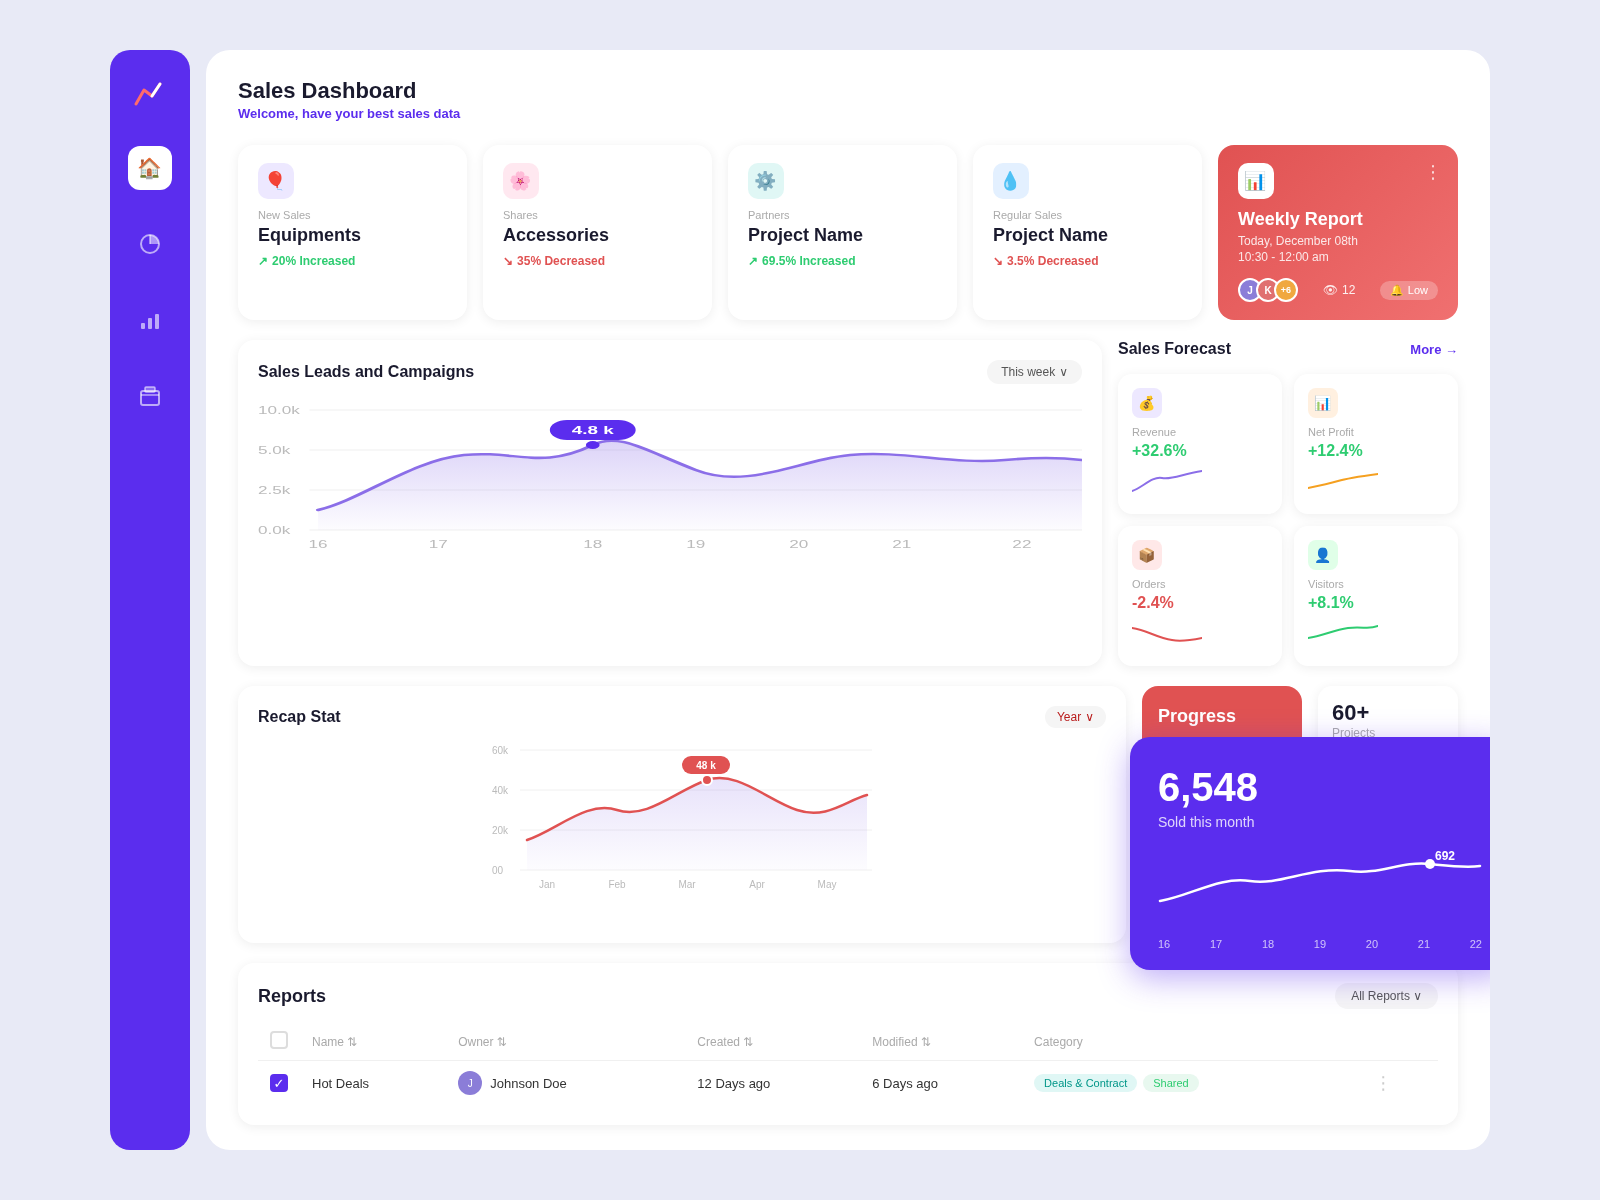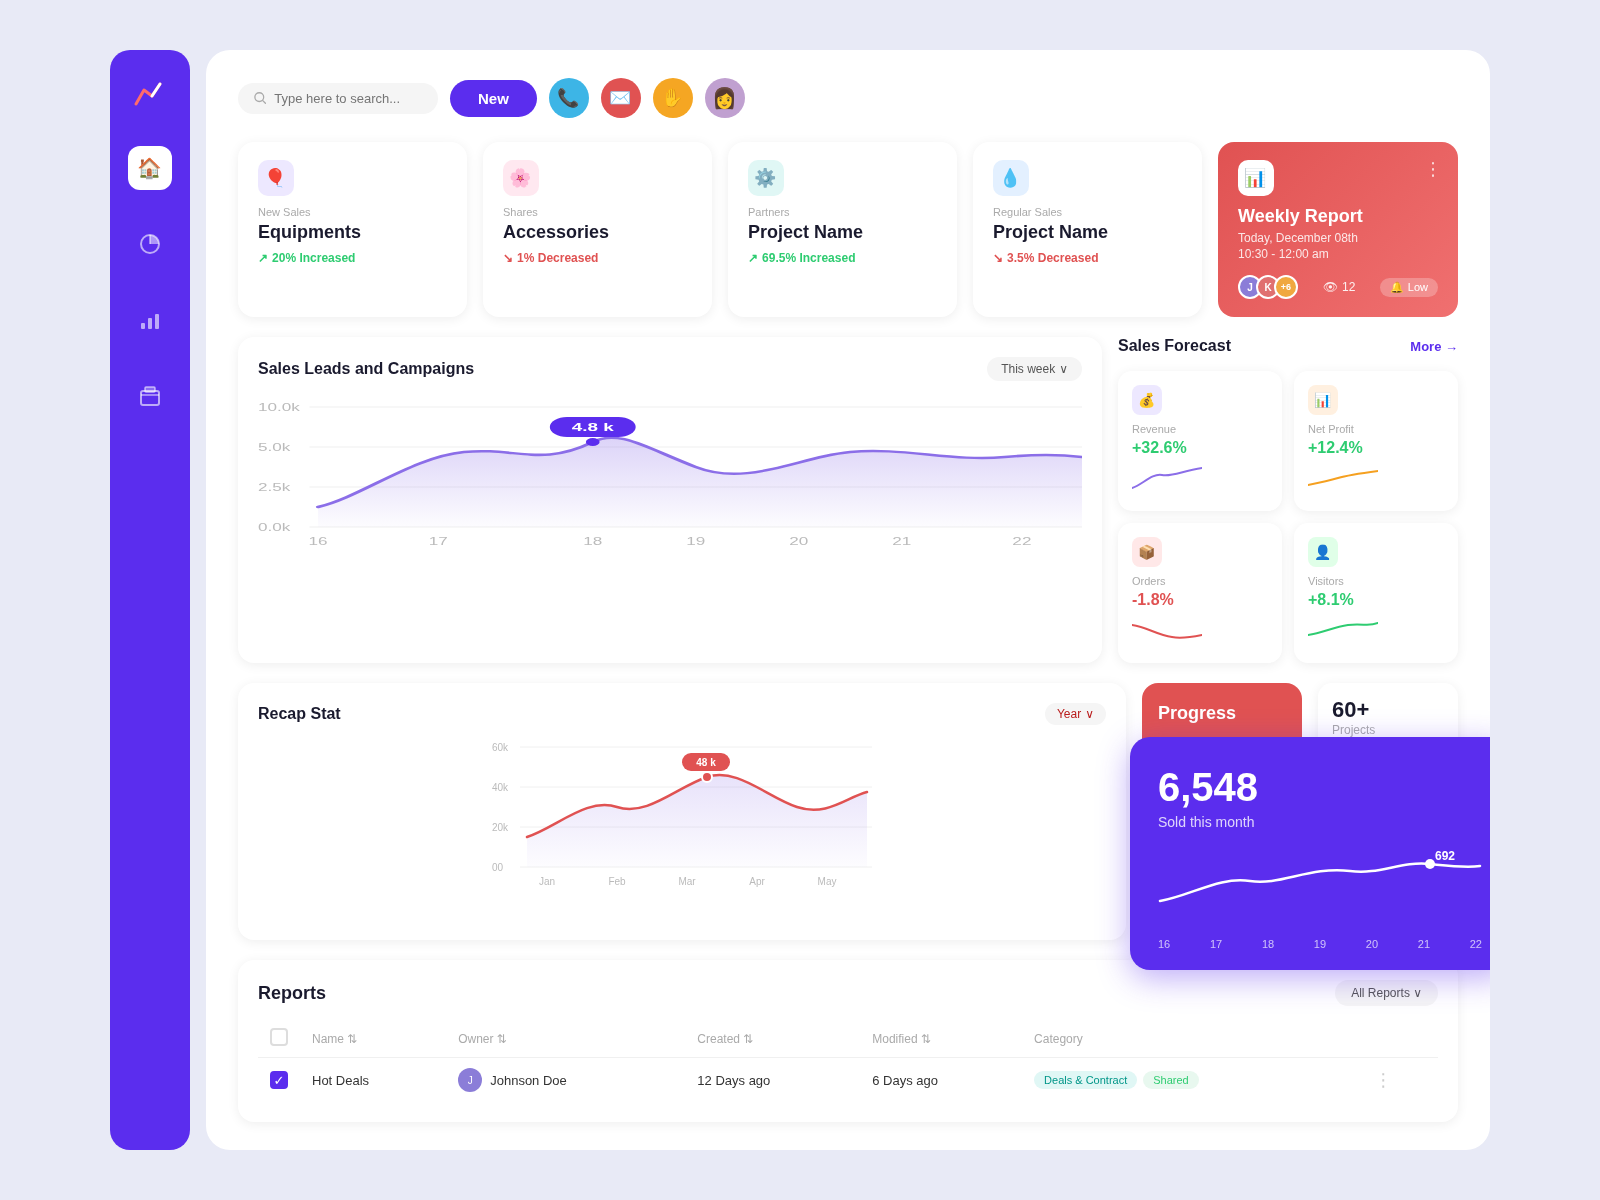--- a/index.html
+++ b/index.html
@@ -632,53 +632,46 @@
         <rect x="2" y="6" width="18" height="14" rx="2" stroke="rgba(255,255,255,0.6)" stroke-width="2"></rect>
         <path d="M2 10 H20" stroke="rgba(255,255,255,0.6)" stroke-width="1.5"></path>
         <rect x="6" y="2" width="10" height="5" rx="1" fill="rgba(255,255,255,0.3)" stroke="rgba(255,255,255,0.6)" stroke-width="1.5"></rect>
       </svg>
     </div>
   </aside>
 
   <main class="main-content">
 
     <header class="header">
-      <div class="header-actions">
-        <div class="search-bar">
-          <svg width="14" height="14" viewBox="0 0 14 14" fill="none">
-            <circle cx="6" cy="6" r="5" stroke="#aaa" stroke-width="1.5"></circle>
-            <path d="M10 10 L13 13" stroke="#aaa" stroke-width="1.5" stroke-linecap="round"></path>
-          </svg>
-          <input type="text" placeholder="Type here to search..." style="">
-        </div>
-        <button class="btn-new">New</button>
-        <button class="icon-btn blue">📞</button>
-        <button class="icon-btn red">✉️</button>
-        <button class="icon-btn orange">✋</button>
-        <div class="avatar-btn">👩</div>
+      <div class="header-title-section">
+        <div class="header-title">Sales Dashboard</div>
+        <div class="header-subtitle">
+          <span>Welcome,</span>
+          <span> have your best sales data</span>
+        </div>
       </div>
     </header>
 
     <div class="cards-row">
       <div class="stat-card">
         <div class="card-icon-wrap purple">🎈</div>
         <div class="card-label">New Sales</div>
         <div class="card-name">Equipments</div>
         <div class="card-change up">
           <span>↗</span>
           <span>20% Increased</span>
         </div>
       </div>
       <div class="stat-card">
         <div class="card-icon-wrap pink">🌸</div>
         <div class="card-label">Shares</div>
         <div class="card-name">Accessories</div>
         <div class="card-change down">
           <span>↘</span>
-          <span>1% Decreased</span>
+          <span>35% Decreased</span>
         </div>
       </div>
       <div class="stat-card">
         <div class="card-icon-wrap teal">⚙️</div>
         <div class="card-label">Partners</div>
         <div class="card-name">Project Name</div>
         <div class="card-change up">
           <span>↗</span>
           <span>69.5% Increased</span>
         </div>
@@ -781,21 +774,21 @@
             <div class="forecast-item-icon orange">📊</div>
             <div class="forecast-label">Net Profit</div>
             <div class="forecast-value up">+12.4%</div>
             <svg class="mini-line" viewBox="0 0 70 30">
               <path d="M0,22 C10,20 20,18 30,15 C40,12 55,10 70,8" fill="none" stroke="#f5a020" stroke-width="2" stroke-linecap="round"></path>
             </svg>
           </div>
           <div class="forecast-item">
             <div class="forecast-item-icon red">📦</div>
             <div class="forecast-label">Orders</div>
-            <div class="forecast-value down">-1.8%</div>
+            <div class="forecast-value down">-2.4%</div>
             <svg class="mini-line" viewBox="0 0 70 30">
               <path d="M0,10 C15,12 25,20 40,22 C50,24 60,22 70,20" fill="none" stroke="#e05252" stroke-width="2" stroke-linecap="round"></path>
             </svg>
           </div>
           <div class="forecast-item">
             <div class="forecast-item-icon green">👤</div>
             <div class="forecast-label">Visitors</div>
             <div class="forecast-value up">+8.1%</div>
             <svg class="mini-line" viewBox="0 0 70 30">
               <path d="M0,20 C15,18 25,12 40,10 C55,8 60,12 70,8" fill="none" stroke="#2ecc71" stroke-width="2" stroke-linecap="round"></path>

